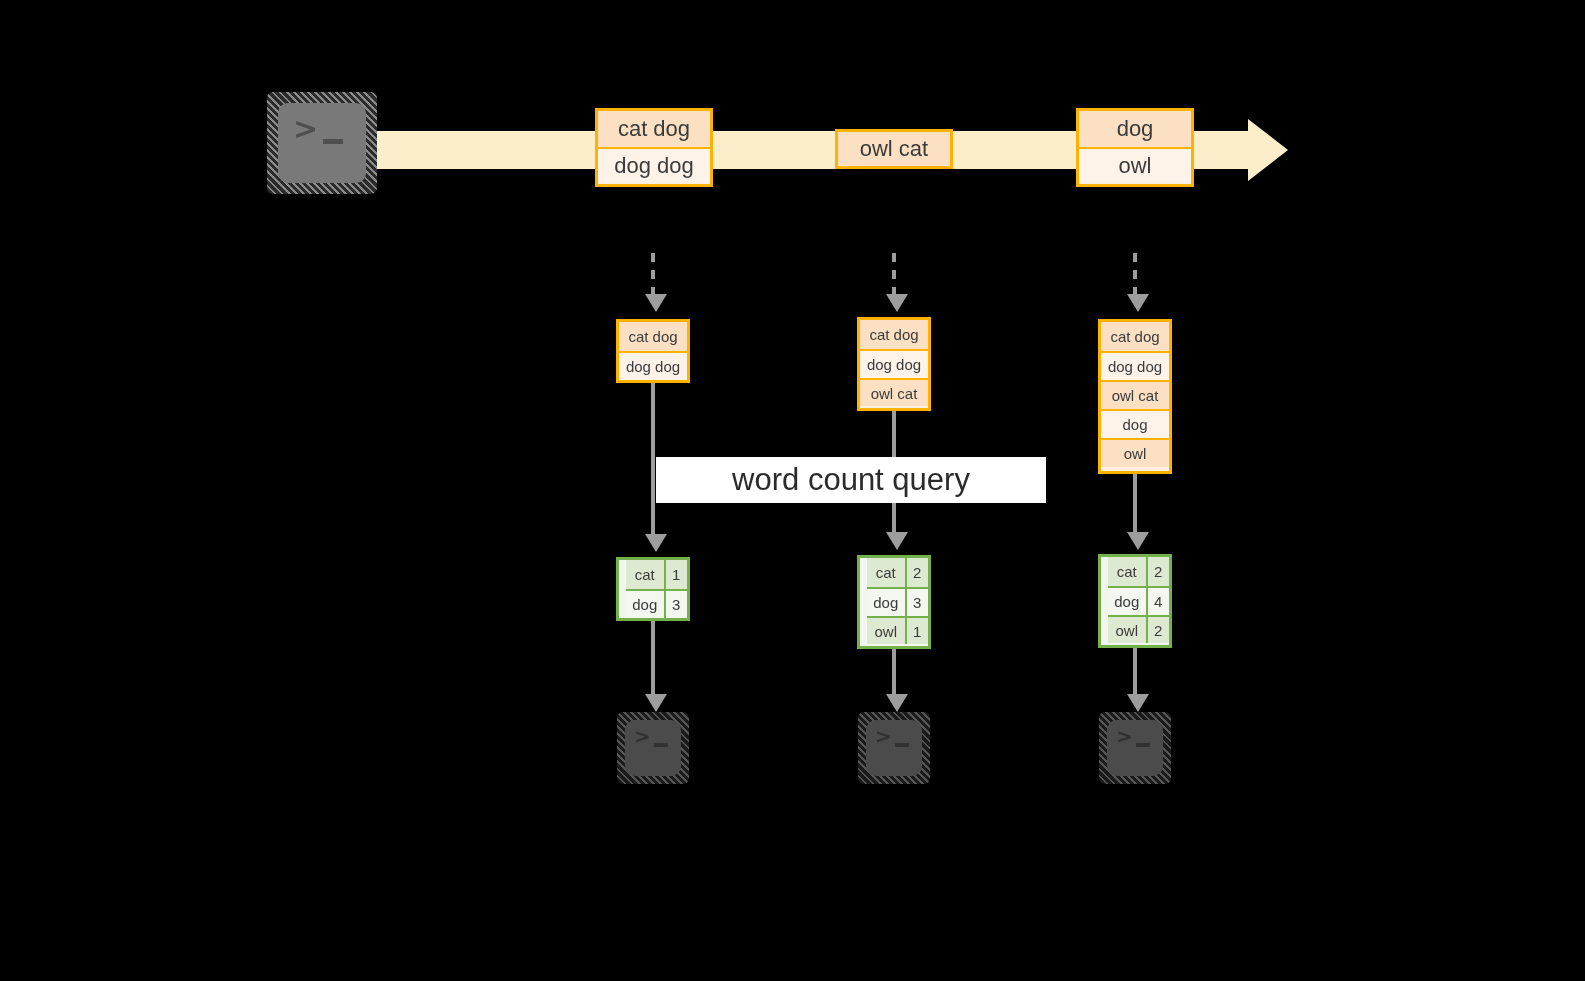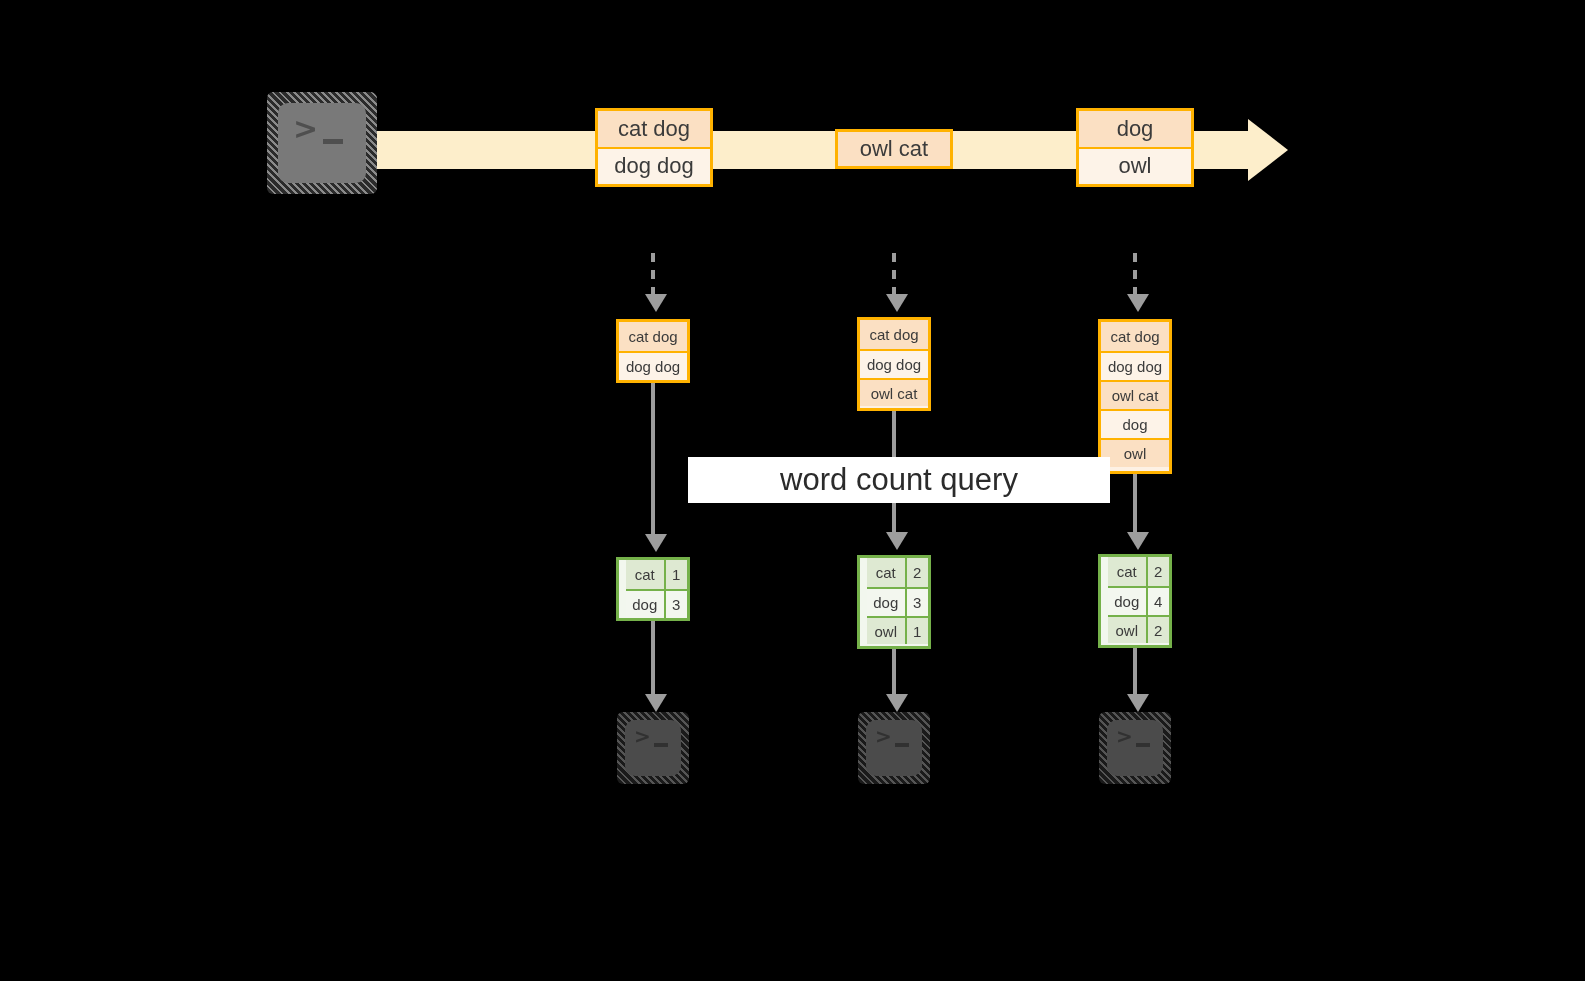--- a/index.html
+++ b/index.html
@@ -285,15 +285,15 @@
 
   <div class="term dim" style="left:1099px; top:712px; width:72px; height:72px;">
     <div class="hatch"></div>
     <div class="inner" style="left:8px; top:8px; right:8px; bottom:8px;"></div>
     <div class="prompt">
       <span class="chev" style="left:17px; top:14px; font-size:20px;">&gt;</span>
       <span class="ulbar" style="left:37px; top:31px; width:14px; height:4px;"></span>
     </div>
   </div>
 
-  <div class="qband" style="left:688px; top:457px; width:422px; height:46px; font-size:31px;">word count query</div>
+  <div class="qband" style="left:656px; top:457px; width:390px; height:46px; font-size:31px;">word count query</div>
 
 </div>
 
 </body></html>

